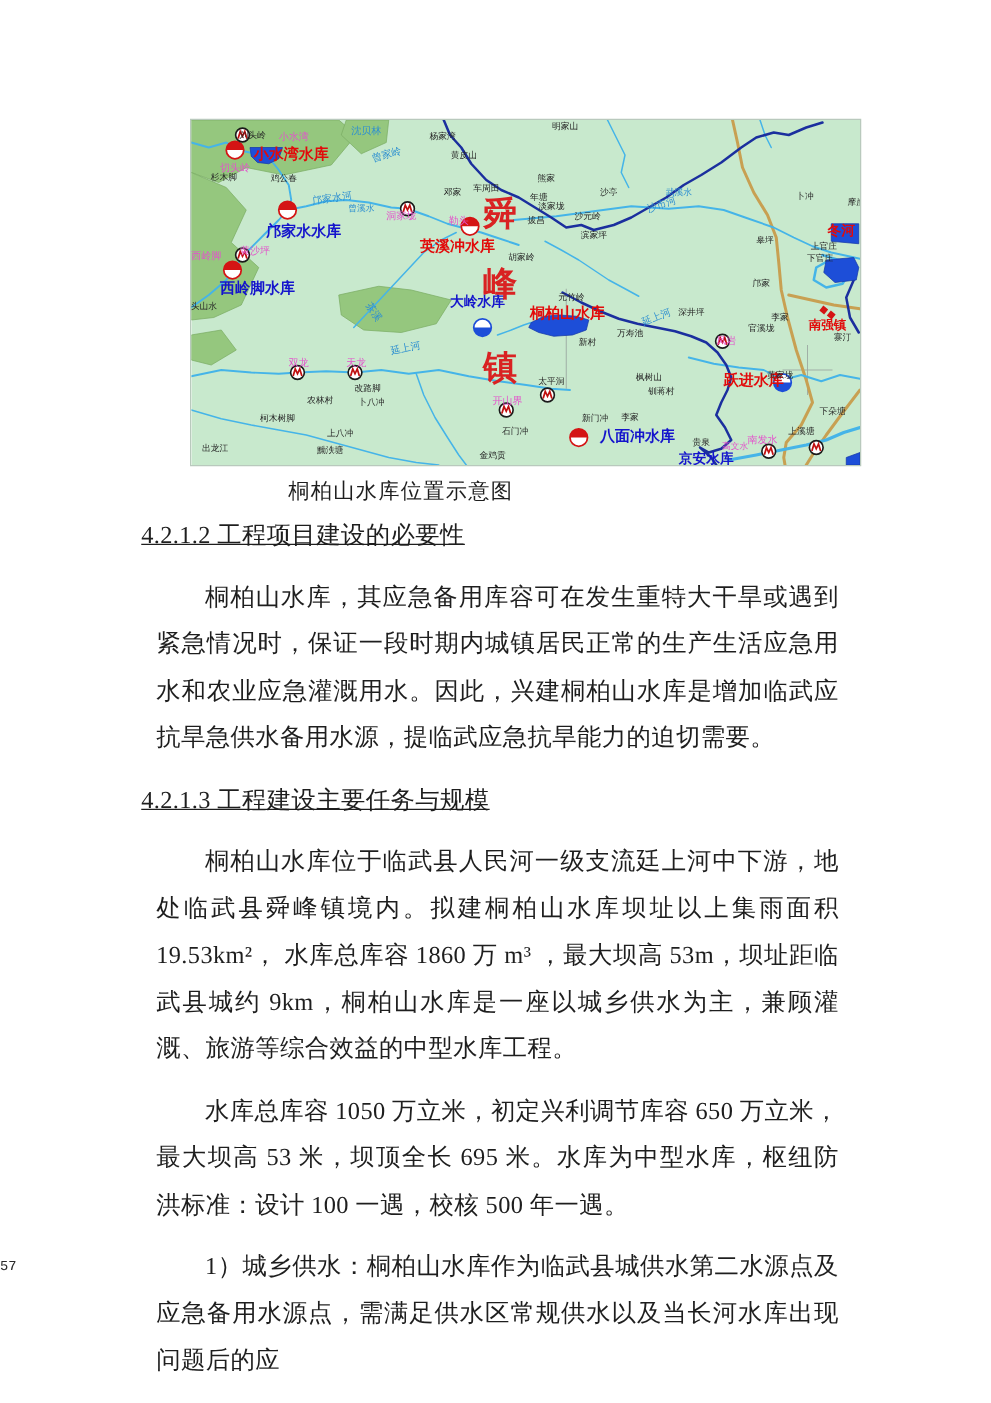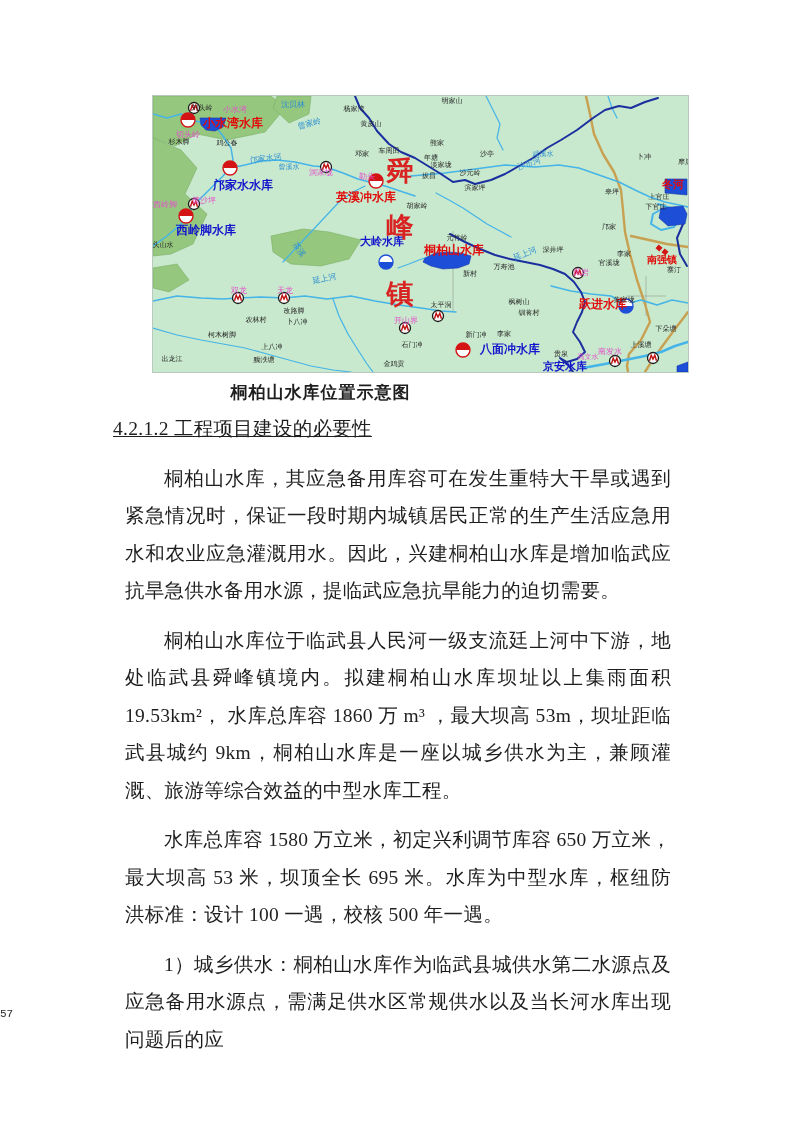--- a/index.html
+++ b/index.html
@@ -1,21 +1,21 @@
 <!DOCTYPE html>
 <html><head>
 <meta charset="utf-8">
 <style>
   html,body{margin:0;padding:0;background:#ffffff;}
   .page{position:relative;width:793px;height:1122px;background:#ffffff;overflow:hidden;
         font-family:"Liberation Serif","DejaVu Serif",serif;color:#1e1e1e;}
   .map-wrap{position:absolute;left:152px;top:95px;width:535px;height:276px;overflow:hidden;
             border:1px solid #b9c9bd;box-sizing:content-box;}
   .fig-caption{position:absolute;left:0;top:381px;width:641px;text-align:center;
-               font-weight:bold;font-size:17px;letter-spacing:1px;}
+               font-weight:normal;font-size:17px;letter-spacing:1px;}
   .text-block{position:absolute;left:113px;top:410px;width:570px;}
   .text-block h2{font-size:19.5px;font-weight:normal;margin:0;line-height:37.5px;letter-spacing:0.3px;text-decoration:underline;}
   .text-block p{font-size:19.5px;margin:12px;line-height:37.5px;text-indent:39px;
                 text-align:justify;text-justify:inter-ideograph;letter-spacing:0.3px;}
   .page-num{position:absolute;left:0;top:1008px;width:793px;text-align:left;
             font-size:11px;color:#2a2a2a;font-family:Liberation Mono, monospace;}
   svg text{font-family:"Liberation Sans","DejaVu Sans",sans-serif;}
 </style>
 </head>
 <body>
@@ -178,19 +178,20 @@
         <text x="247" y="84" fill="#d92222" font-size="27" font-weight="bold" text-anchor="middle">舜</text>
         <text x="247" y="140" fill="#d92222" font-size="27" font-weight="bold" text-anchor="middle">峰</text>
         <text x="247" y="207" fill="#d92222" font-size="27" font-weight="bold" text-anchor="middle">镇</text>
       </svg></div>
 
   <div class="fig-caption">桐柏山水库位置示意图</div>
 
   <div class="text-block">
     <h2>4.2.1.2 工程项目建设的必要性</h2>
     <p>桐柏山水库，其应急备用库容可在发生重特大干旱或遇到紧急情况时，保证一段时期内城镇居民正常的生产生活应急用水和农业应急灌溉用水。因此，兴建桐柏山水库是增加临武应抗旱急供水备用水源，提临武应急抗旱能力的迫切需要。</p>
+    <h2>4.2.1.3 工程建设主要任务与规模</h2>
     <p>桐柏山水库位于临武县人民河一级支流廷上河中下游，地处临武县舜峰镇境内。拟建桐柏山水库坝址以上集雨面积 19.53km²， 水库总库容 1860 万 m³ ，最大坝高 53m，坝址距临武县城约 9km，桐柏山水库是一座以城乡供水为主，兼顾灌溉、旅游等综合效益的中型水库工程。</p>
-    <p>水库总库容 1580 万立米，初定兴利调节库容 650 万立米，最大坝高 53 米，坝顶全长 695 米。水库为中型水库，枢纽防洪标准：设计 100 一遇，校核 500 年一遇。</p>
+    <p>水库总库容 1050 万立米，初定兴利调节库容 650 万立米，最大坝高 53 米，坝顶全长 695 米。水库为中型水库，枢纽防洪标准：设计 100 一遇，校核 500 年一遇。</p>
     <p>1）城乡供水：桐柏山水库作为临武县城供水第二水源点及应急备用水源点，需满足供水区常规供水以及当长河水库出现问题后的应</p>
   </div>
 
   <div class="page-num">57</div>
 </div>
 
 </body></html>

